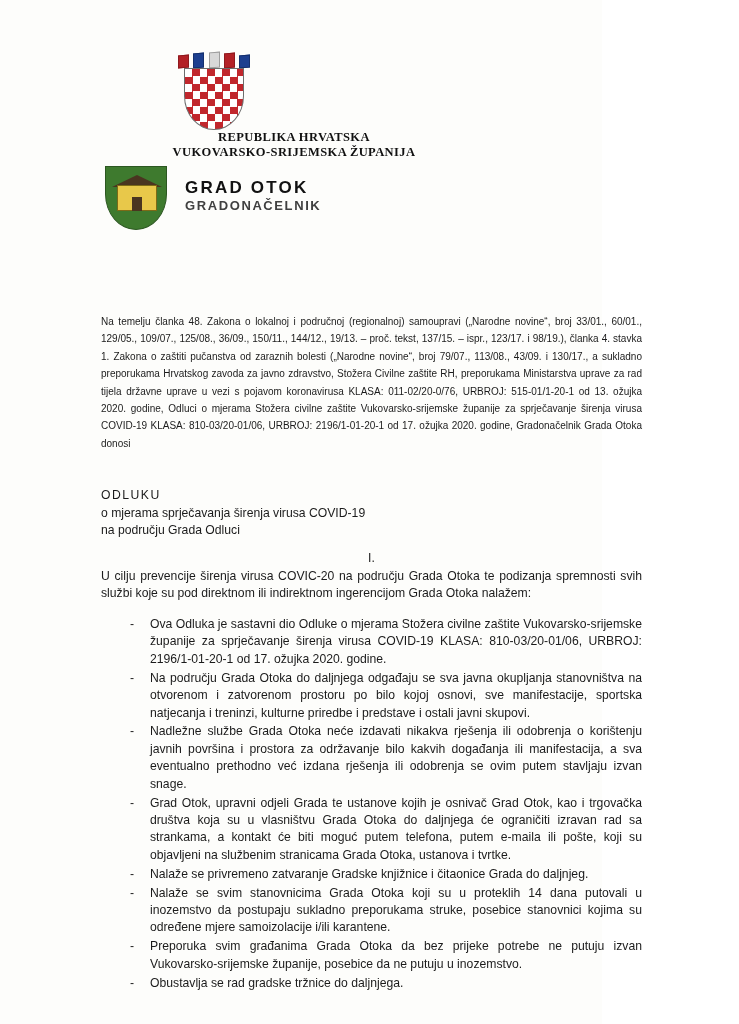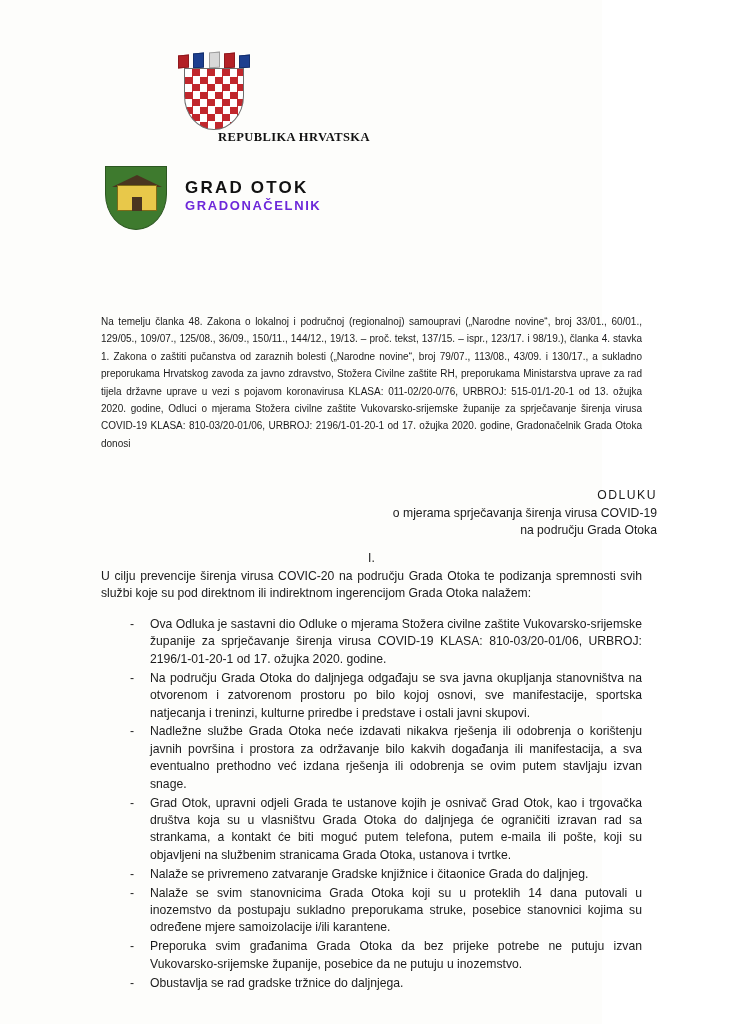--- a/index.html
+++ b/index.html
@@ -140,21 +140,21 @@
     color: #111;
   }
   .hdr-gradonacelnik {
     position: absolute;
     left: 185px;
     top: 198px;
     font-family: "Liberation Sans", sans-serif;
     font-weight: bold;
     font-size: 13px;
     letter-spacing: 1.6px;
-    color: #6d28d9;
+    color: #404040;
   }
 
   
   .refblock {
     position: absolute;
     left: 101px;
     top: 232px;
     font-size: 12.2px;
     line-height: 17px;
     color: #1b1b1b;
@@ -167,24 +167,24 @@
     left: 101px;
     top: 313px;
     width: 541px;
     font-size: 10px;
     line-height: 17.4px;
     text-align: justify;
     color: #1b1b1b;
   }
   .title-block {
     position: absolute;
-    left: 116px;
+    left: 101px;
     top: 487px;
     width: 541px;
-    text-align: right;
+    text-align: left;
     font-size: 12.2px;
     line-height: 17.5px;
   }
   .title-block .t1 { letter-spacing: 1.5px; }
 
   .section-num {
     position: absolute;
     left: 101px;
     top: 551px;
     width: 541px;
@@ -235,40 +235,41 @@
         <i></i>
         <i></i>
         <i></i>
         <i></i>
     </div>
     <div class="coa-shield"></div>
   </div>
 
   <div class="hdr-rep">
     <div>REPUBLIKA HRVATSKA</div>
+    <div>VUKOVARSKO-SRIJEMSKA ŽUPANIJA</div>
   </div>
 
   <div class="otok-coa">
     <div class="otok-shield">
       <div class="otok-roof"></div>
       <div class="otok-house"></div>
       <div class="otok-door"></div>
     </div>
   </div>
 
   <div class="hdr-grad">GRAD OTOK</div>
   <div class="hdr-gradonacelnik">GRADONAČELNIK</div>
 
 
   <div class="body-text">Na temelju članka 48. Zakona o lokalnoj i područnoj (regionalnoj) samoupravi („Narodne novine“, broj 33/01., 60/01., 129/05., 109/07., 125/08., 36/09., 150/11., 144/12., 19/13. – proč. tekst, 137/15. – ispr., 123/17. i 98/19.), članka 4. stavka 1. Zakona o zaštiti pučanstva od zaraznih bolesti („Narodne novine“, broj 79/07., 113/08., 43/09. i 130/17., a sukladno preporukama Hrvatskog zavoda za javno zdravstvo, Stožera Civilne zaštite RH, preporukama Ministarstva uprave za rad tijela državne uprave u vezi s pojavom koronavirusa KLASA: 011-02/20-0/76, URBROJ: 515-01/1-20-1 od 13. ožujka 2020. godine, Odluci o mjerama Stožera civilne zaštite Vukovarsko-srijemske županije za sprječavanje širenja virusa COVID-19 KLASA: 810-03/20-01/06, URBROJ: 2196/1-01-20-1 od 17. ožujka 2020. godine, Gradonačelnik Grada Otoka donosi</div>
 
   <div class="title-block">
     <div class="t1">ODLUKU</div>
     <div>o mjerama sprječavanja širenja virusa COVID-19</div>
-    <div>na području Grada Otoka</div>
+    <div>na području Grada Odluci</div>
   </div>
 
   <div class="section-num">I.</div>
 
   <div class="intro-par">U cilju prevencije širenja virusa COVIC-20 na području Grada Otoka te podizanja spremnosti svih službi koje su pod direktnom ili indirektnom ingerencijom Grada Otoka nalažem:</div>
 
   <div class="bullets">
     <div class="bullet">
       <span class="dash">-</span>
       <span class="btxt">Ova Odluka je sastavni dio Odluke o mjerama Stožera civilne zaštite Vukovarsko-srijemske županije za sprječavanje širenja virusa COVID-19 KLASA: 810-03/20-01/06, URBROJ: 2196/1-01-20-1 od 17. ožujka 2020. godine.</span>

